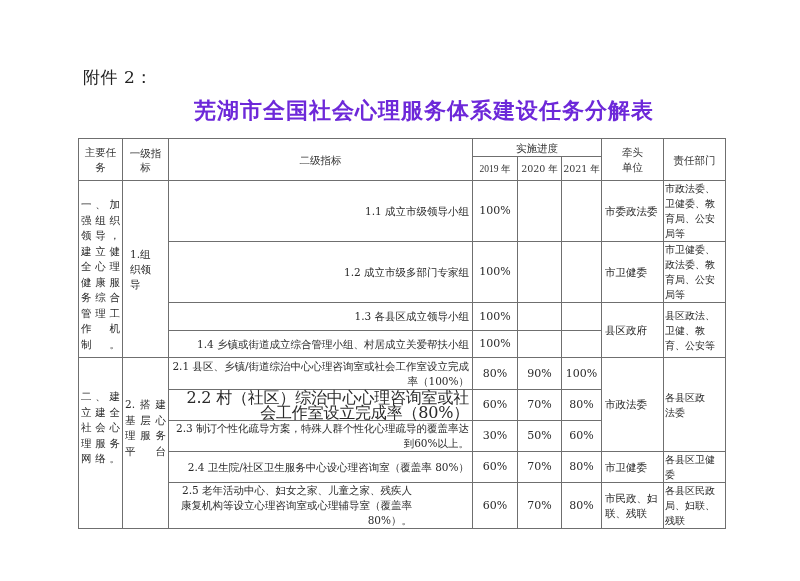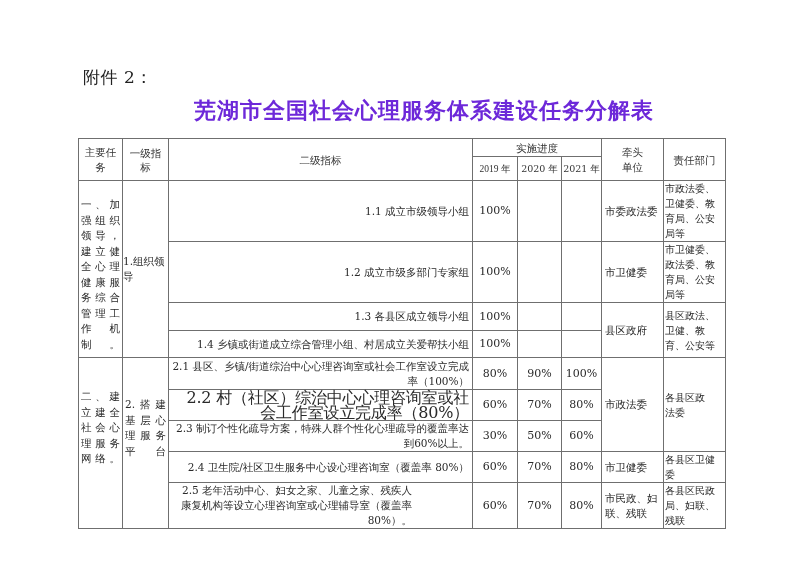--- a/index.html
+++ b/index.html
@@ -47,21 +47,21 @@
     <th rowspan="2">责任部门</th>
   </tr>
   <tr style="height:24px">
     <th style="font-family:Liberation Serif, serif;font-size:9.5px;padding:0">2019 年</th>
     <th style="font-family:'DejaVu Serif',serif;font-size:9.5px;padding:0">2020 年</th>
     <th style="font-family:'DejaVu Serif',serif;font-size:9.5px;padding:0">2021 年</th>
   </tr>
 
   <tr style="height:38px">
     <td rowspan="4" class="task" style="padding-top:16px">一、加强组织领导，建立健全心理健康服务综合管理工作机制。</td>
-    <td rowspan="4" class="c ind" style="padding:0 0">1.组织领导</td>
+    <td rowspan="4" class="c ind" style="padding:0 7px">1.组织领导</td>
     <td class="l ind">1.1  成立市级领导小组</td>
     <td class="pct">100%</td>
     <td class="pct"></td>
     <td class="pct"></td>
     <td class="c ind">市委政法委</td>
     <td class="dept">市政法委、卫健委、教育局、公安局等</td>
   </tr>
   <tr style="height:43px">
     <td class="l ind">1.2  成立市级多部门专家组</td>
     <td class="pct">100%</td>

